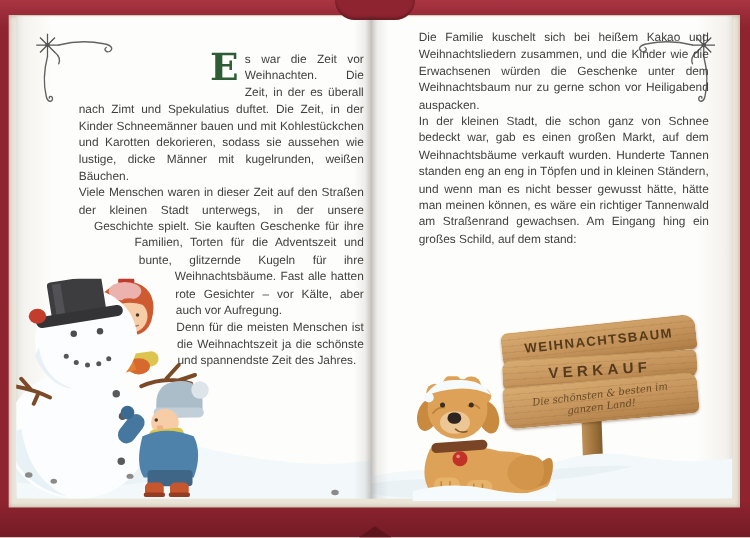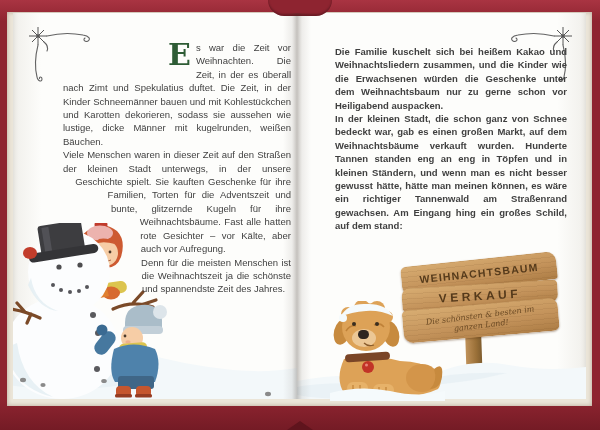--- a/index.html
+++ b/index.html
@@ -23,21 +23,21 @@
     background:linear-gradient(90deg,rgba(60,48,38,0) 0%,rgba(60,48,38,.08) 32%,rgba(60,48,38,.27) 50%,rgba(60,48,38,.08) 68%,rgba(60,48,38,0) 100%);}
 
   
   .ornament{position:absolute;width:72px;height:62px;}
   .ornament-left{left:12px;top:10px;}
   .ornament-right{right:10px;top:10px;transform:scaleX(-1);}
 
   
   .text-block{position:absolute;color:#3f3f3f;font-size:9.5px;line-height:13.4px;text-align:justify;z-index:4;}
   .text-left{left:50px;top:28px;width:228px;}
-  .text-right{left:38px;top:32px;width:232px;font-weight:bold;}
+  .text-right{left:38px;top:11px;width:232px;}
   .para{margin:0;}
   .dropcap{float:left;font-family:"DejaVu Serif",serif;font-weight:bold;font-size:30px;line-height:26px;
     color:#2e5c35;margin:1px 5px 0 0;}
   .wrap-spacer{float:left;width:105px;height:280px;
     shape-outside:polygon(0% 50%,13% 53%,42% 56%,44% 62%,73% 66%,76% 100%,0% 100%);}
 
   
   .illu{position:absolute;z-index:3;}
   .illu-snowman{left:0;top:210px;width:284px;height:176px;}
   .illu-snow-right{left:0;top:334px;width:289px;height:52px;z-index:3;}

